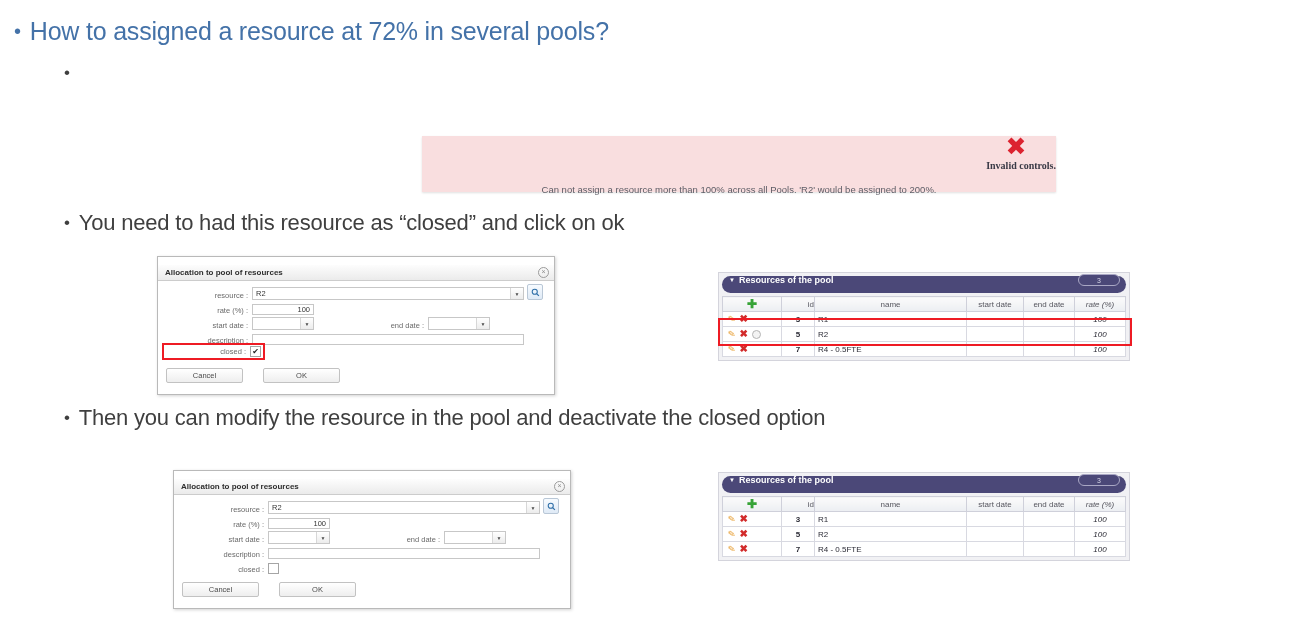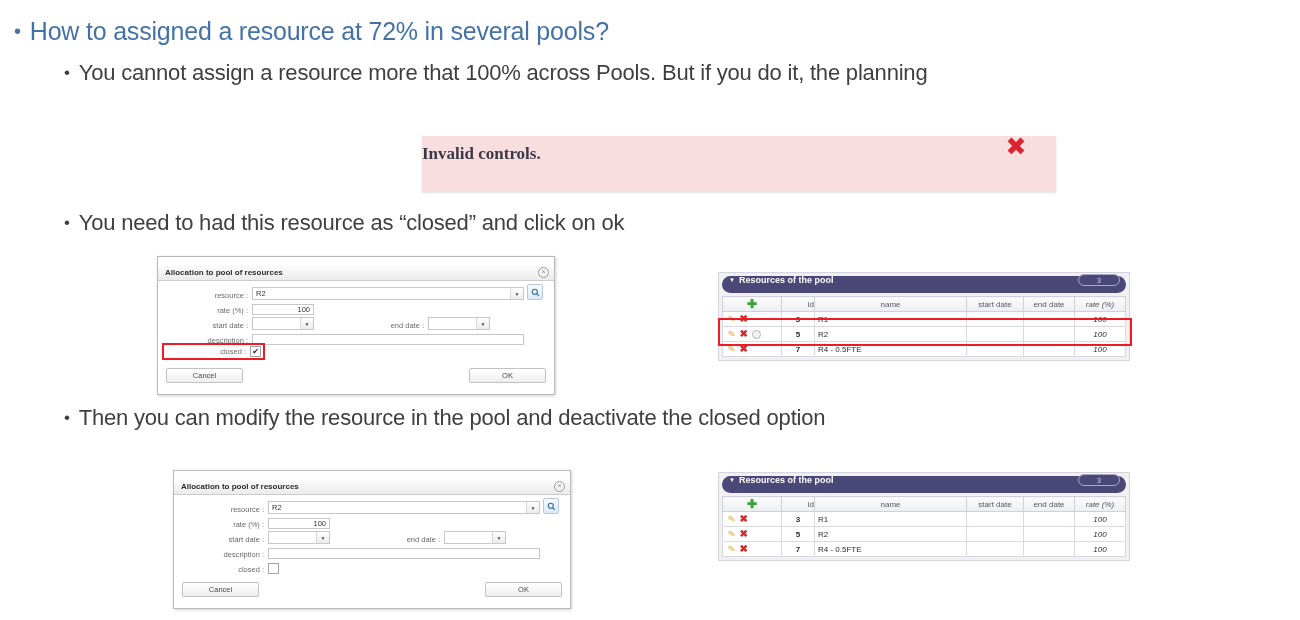--- a/index.html
+++ b/index.html
@@ -51,25 +51,25 @@
   .err-banner {
     position: absolute;
     left: 422px;
     top: 136px;
     width: 634px;
     height: 56px;
     background: #f9dedf;
     box-shadow: 0 1px 2px rgba(0,0,0,0.12);
   }
   .err-title {
-    text-align: left;
-    font-size: 17px;
+    text-align: right;
+    font-size: 10px;
     font-weight: bold;
     color: #3a3a46;
-    padding-top: 8px;
+    padding-top: 24px;
     font-family: "Liberation Serif", serif;
   }
   .err-body {
     text-align: center;
     font-size: 9.5px;
     color: #5d5d66;
     padding-top: 13px;
   }
   .err-close {
     position: absolute;
@@ -203,21 +203,22 @@
   }
   .hl-red {
     border: 2px solid #ee1b24;
     padding: 1px 2px 1px 0;
     display: inline-flex;
     align-items: center;
     margin-left: -4px;
   }
   .dlg-buttons {
     display: flex;
-    justify-content: space-between;
+    justify-content: flex-start;
+    gap: 20px;
     margin-top: 8px;
     margin-bottom: 3px;
   }
   .btn {
     width: 75px;
     height: 13px;
     border: 1px solid #c2c2c2;
     border-radius: 2px;
     background: linear-gradient(#ffffff, #eeeeee);
     font-size: 7.5px;
@@ -318,36 +319,37 @@
 <body>
 
 <div class="bullet-l1" style="left:14px; top:16px;">
   <span class="dot">•</span>
   <span>How to assigned a resource at 72% in several pools?</span>
 </div>
 
 <div class="bullet-l2" style="left:64px; top:59px;">
   <span class="dot">•</span>
   <span>
-    <span>You cannot assign a resource more that 100% across Pools. But if you do it, the planning</span><br>
+    <br>
   </span>
 </div>
 
 <div class="bullet-l2" style="left:64px; top:209px;">
   <span class="dot">•</span>
   <span>You need to had this resource as “closed” and click on ok</span>
 </div>
 
 <div class="bullet-l2" style="left:64px; top:404px;">
   <span class="dot">•</span>
   <span>Then you can modify the resource in the pool and deactivate the closed option</span>
 </div>
 
 <div class="err-banner">
   <div class="err-title">Invalid controls.</div>
+  <div class="err-body">Can not assign a resource more than 100% across all Pools. 'R2' would be assigned to 200%.</div>
 </div>
 <div class="err-close">✖</div>
 
 <div class="dialog" style="left:157px; top:256px;">
   <div class="dlg-title">
     <span class="t">Allocation to pool of resources</span>
     <span class="dlg-close">×</span>
   </div>
   <div class="dlg-body">
 

